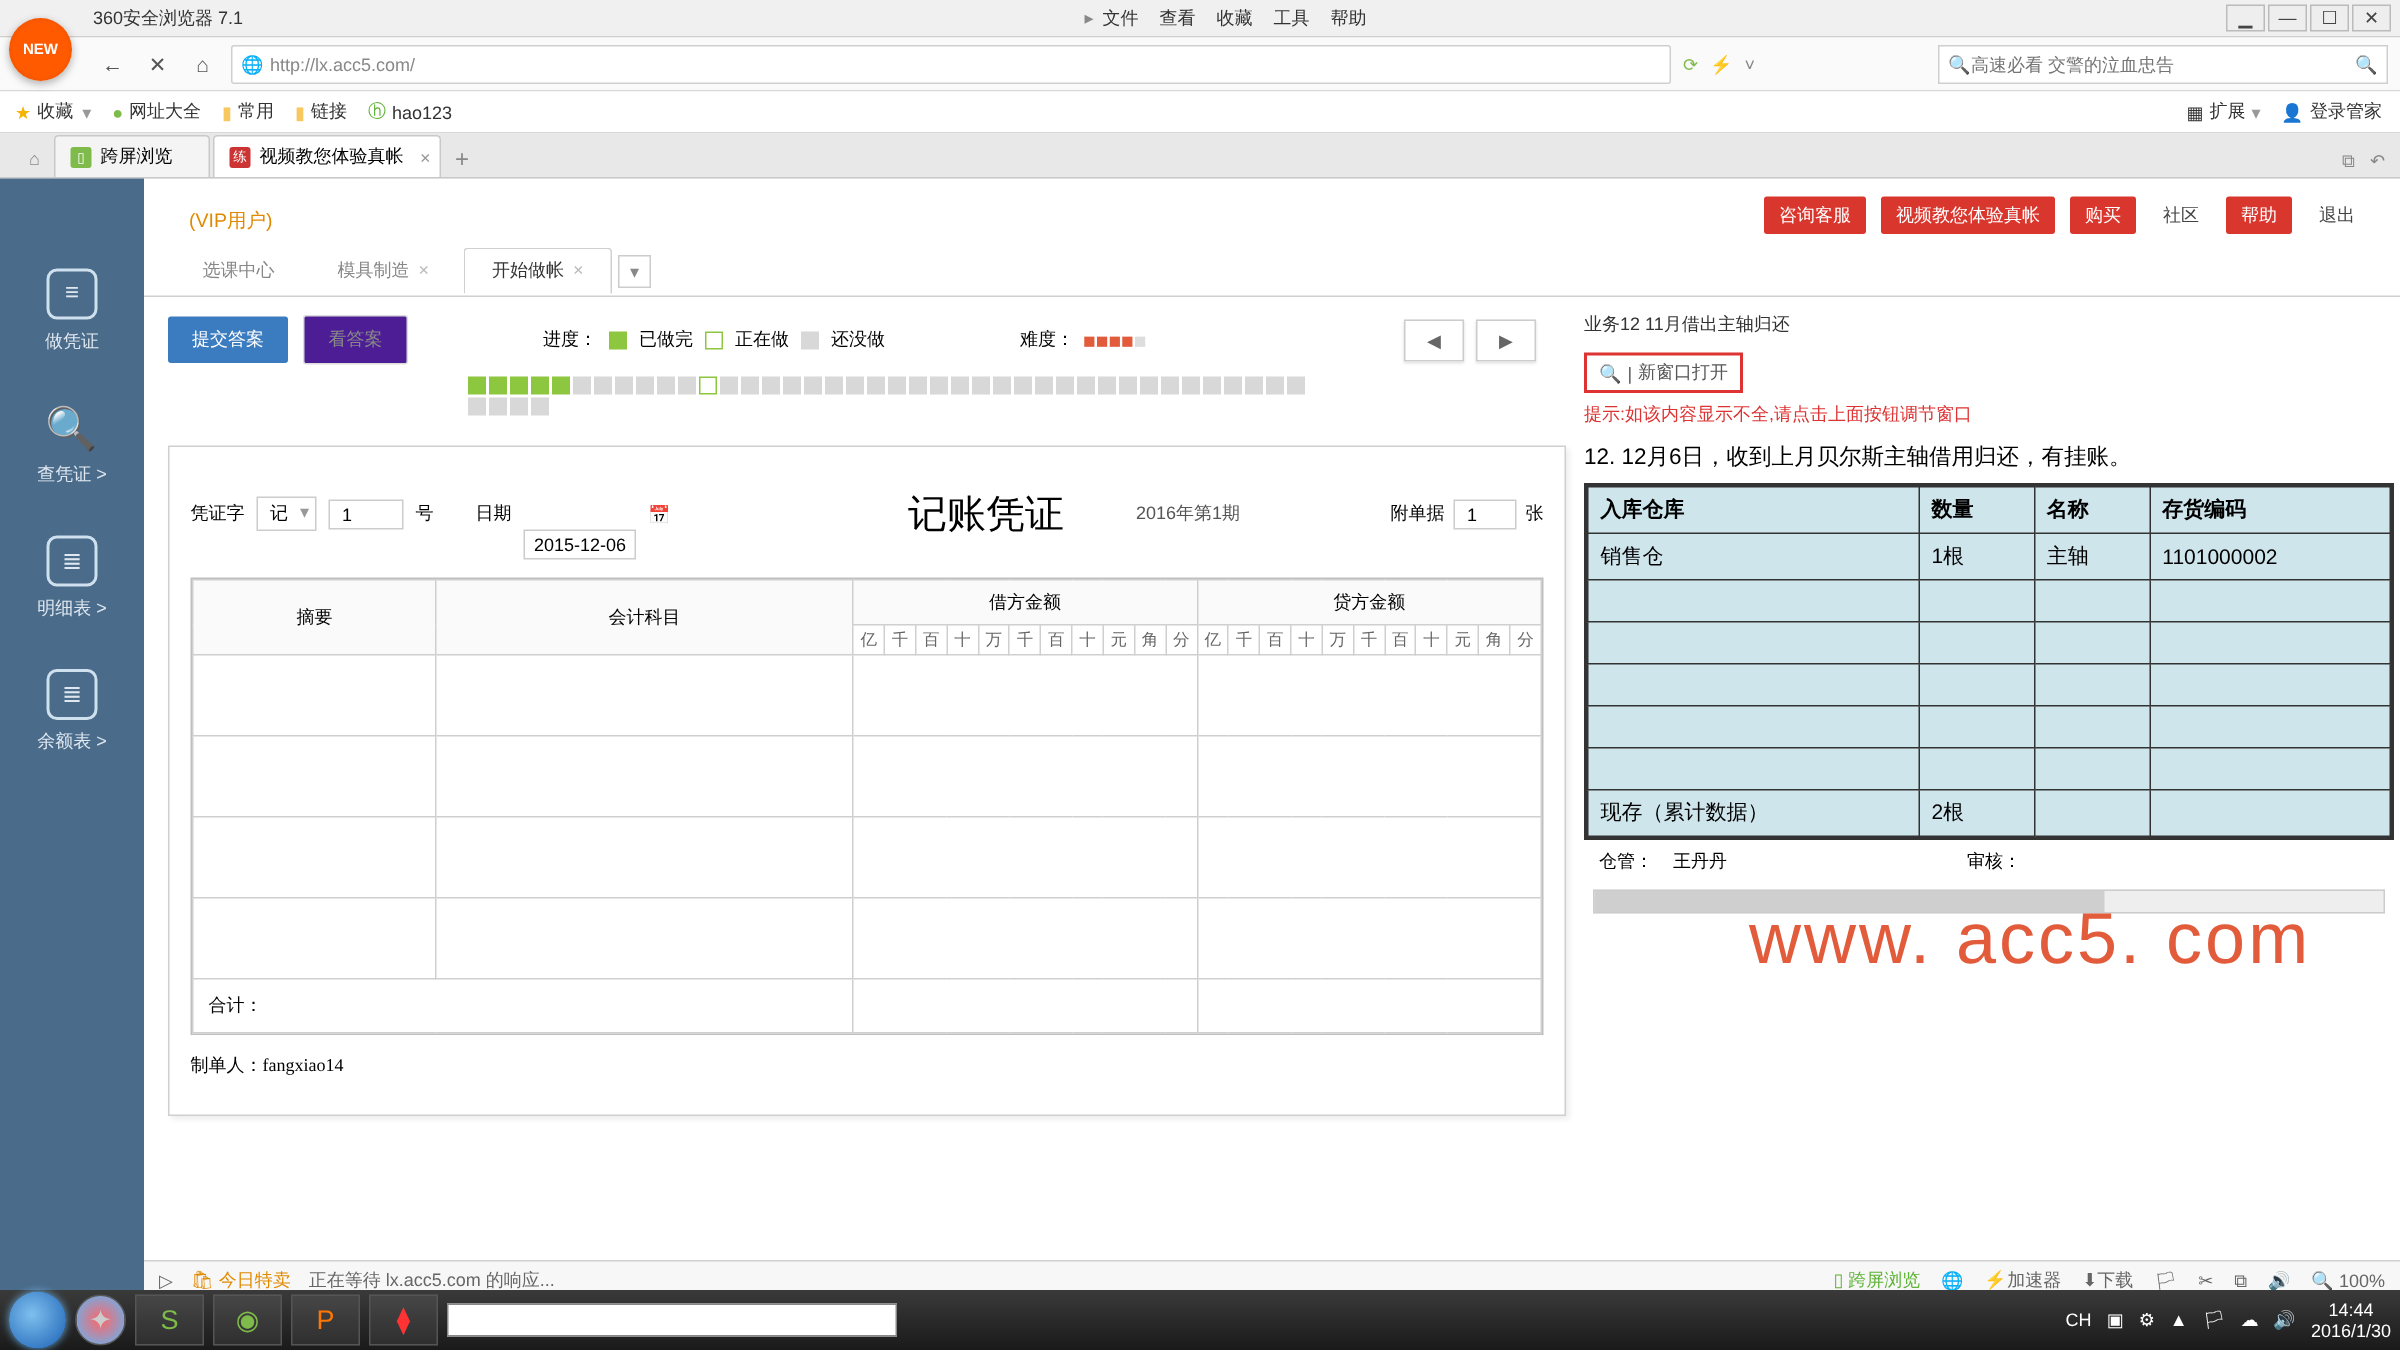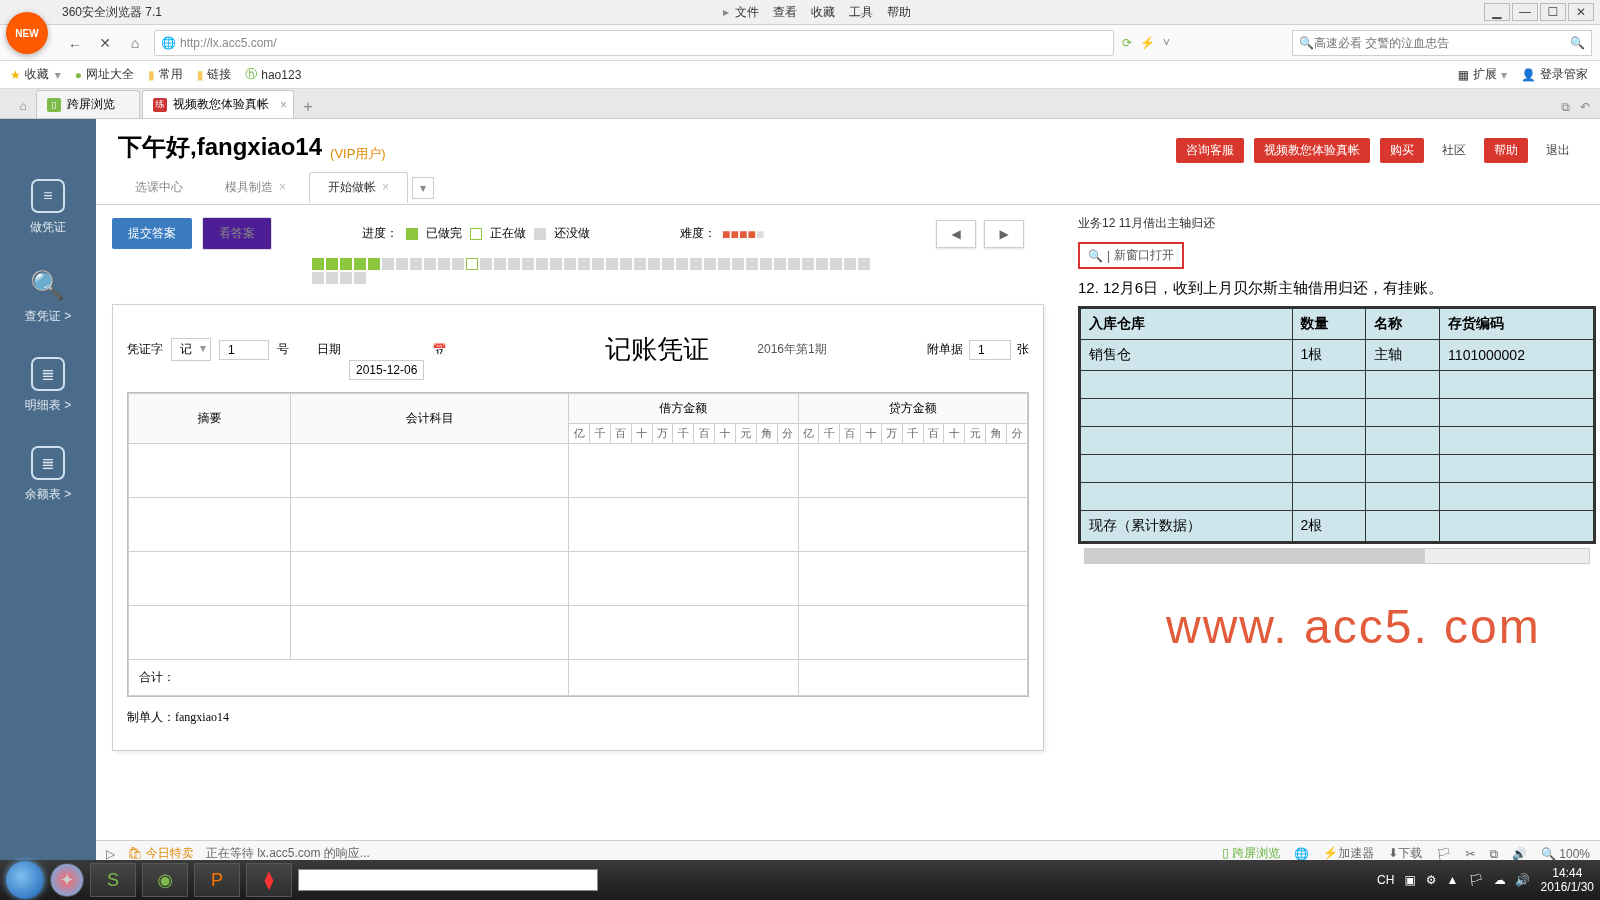--- a/index.html
+++ b/index.html
@@ -53,21 +53,21 @@
 .actions { margin-left:auto; display:flex; gap:10px; align-items:center; }
 .btn-red { background:#d9362d; color:#fff; padding:4px 10px; border-radius:2px; }
 .btn-gray { color:#444; padding:4px 8px; }
 
 .subtabs { display:flex; align-items:center; padding-left:20px; border-bottom:1px solid #d0d0d0; height:34px; gap:4px;}
 .subtab { padding:6px 18px; border:1px solid transparent; color:#888; position:relative;}
 .subtab.active { border:1px solid #d0d0d0; border-bottom-color:#fff; background:#fff; color:#333; border-radius:3px 3px 0 0;}
 .subtab .x { margin-left:6px; color:#bbb; }
 .subtab-dd { border:1px solid #ccc; width:22px; height:22px; display:flex; align-items:center; justify-content:center; color:#888;}
 
-.workarea { display:flex; height:calc(100% - 96px);gap:22px; }
+.workarea { display:flex; height:calc(100% - 96px); }
 .leftpane { flex:0 0 950px; padding:12px 2px 0 16px; }
 .rightpane { flex:1; padding:10px 4px 0 10px; position:relative; }
 
 .toolbar { display:flex; align-items:center; gap:10px; }
 .btn-blue { background:#3b7bbf; color:#fff; padding:7px 16px; border-radius:2px; }
 .btn-light { background:#4c1d95; color:#888; padding:7px 16px; border:1px solid #dcdcdc; border-radius:2px;}
 .legend { display:flex; align-items:center; gap:8px; margin-left:80px; }
 .sq { width:12px; height:12px; display:inline-block; }
 .sq.done { background:#8dc63f; }
 .sq.doing { border:1px solid #8dc63f; }
@@ -242,21 +242,20 @@
         <div>明细表 &gt;</div>
       </div>
     <div class="sb-item">
         <div class="sb-icon">≣</div>
         <div>余额表 &gt;</div>
       </div>
   </div>
 
   <div class="content">
     <div class="greetbar">
-      <span class="greet">下午好,fangxiao14</span>
       <span class="vip">(VIP用户)</span>
       <div class="actions">
         <span class="btn-red">咨询客服</span>
         <span class="btn-red">视频教您体验真帐</span>
         <span class="btn-red">购买</span>
         <span class="btn-gray">社区</span>
         <span class="btn-red">帮助</span>
         <span class="btn-gray">退出</span>
       </div>
     </div>
@@ -421,20 +420,21 @@
             </tbody>
               </table>
           </div>
           <div class="maker">制单人：fangxiao14</div>
         </div>
       </div>
 
       <div class="rightpane">
         <div class="task-title">业务12 11月借出主轴归还</div>
         <div class="newwin"><span>🔍</span>| <span>新窗口打开</span></div>
+        <div class="hint">提示:如该内容显示不全,请点击上面按钮调节窗口</div>
         <div class="task-desc">12. 12月6日，收到上月贝尔斯主轴借用归还，有挂账。</div>
         <div class="receipt">
           <table>
             <tbody>
                 <tr>
               <th>入库仓库</th>
               <th>数量</th>
               <th>名称</th>
               <th>存货编码</th>
             </tr>
@@ -475,20 +475,24 @@
                   <td></td>
                 </tr>
             <tr>
                   <td>现存（累计数据）</td>
                   <td>2根</td>
                   <td></td>
                   <td></td>
                 </tr>
           </tbody>
             </table>
+        </div>
+        <div class="receipt-foot">
+           <span><span>仓管：</span>&nbsp;&nbsp;&nbsp;&nbsp;<span>王丹丹</span></span>
+           <span>审核：</span>
         </div>
         <div class="scroll-h">
             <div class="thumb"></div>
           </div>
       </div>
       <div class="watermark">www. acc5. com</div>
     </div>
 
     <div class="statusbar">
       <span>▷</span>

